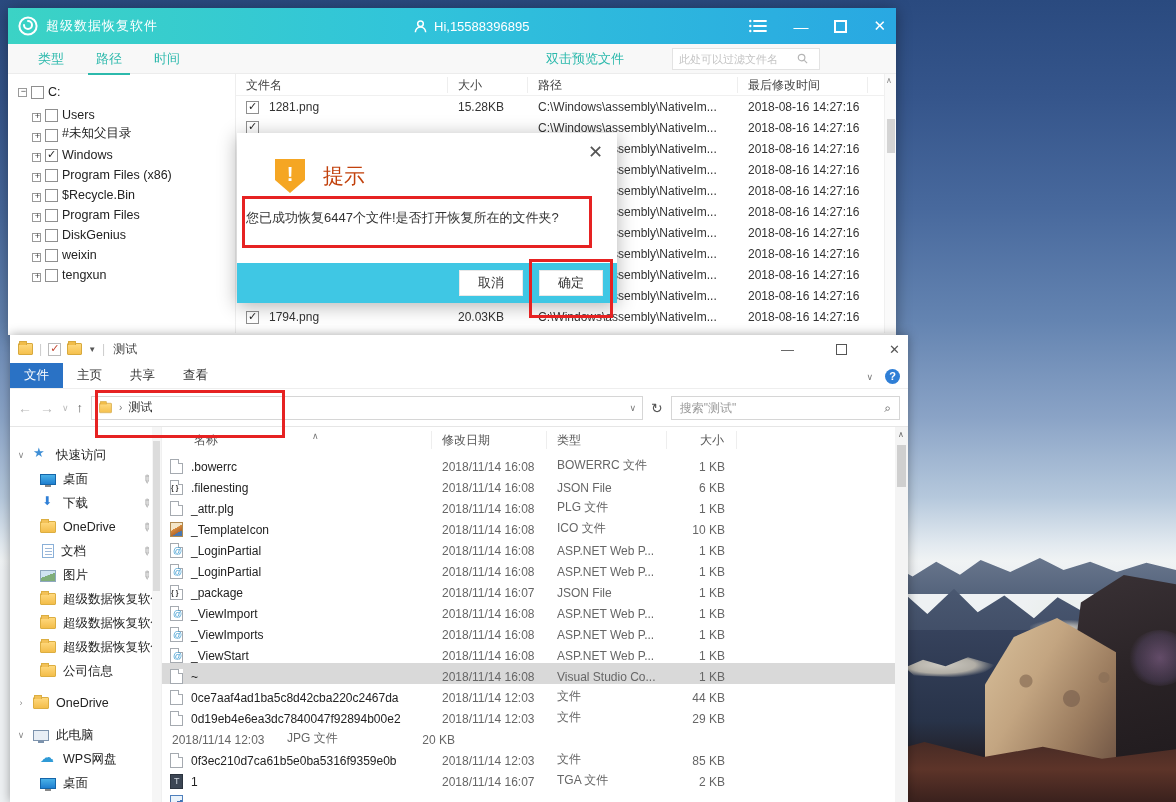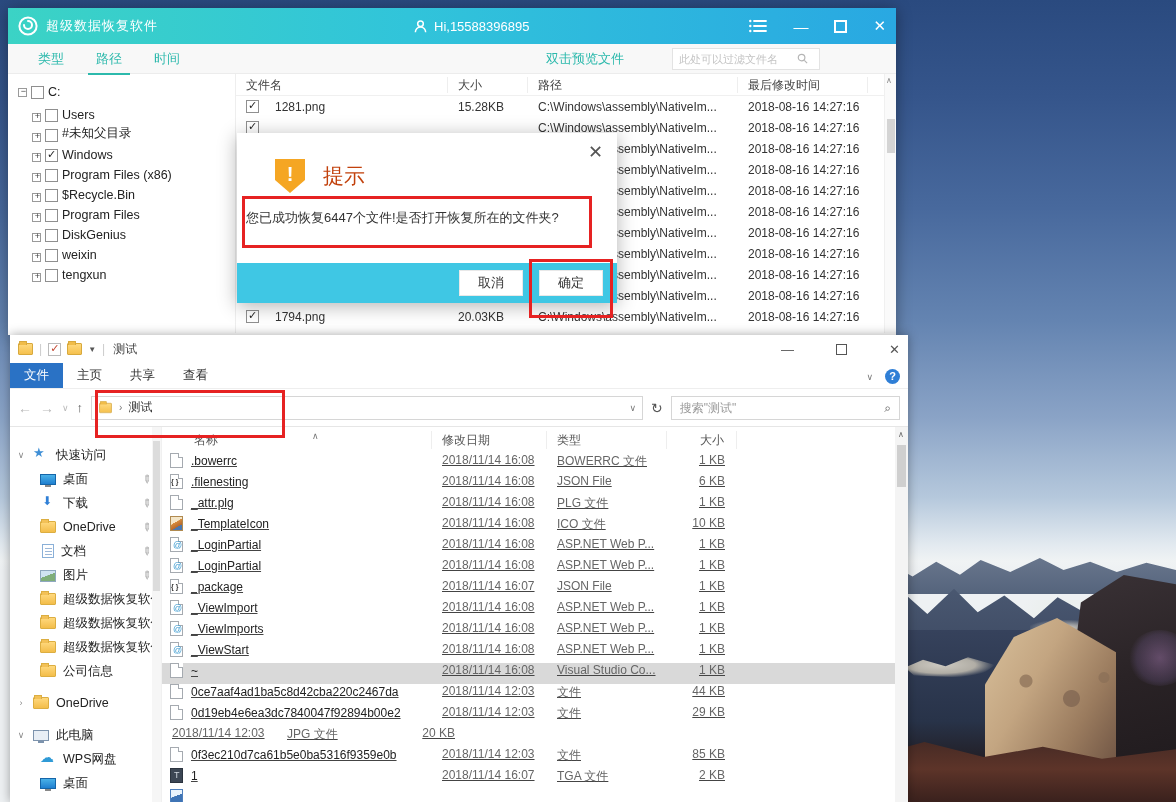--- a/index.html
+++ b/index.html
@@ -76,21 +76,21 @@
   .tw[data-expand="minus"]::before { content:"−"; }
   .cb { width:13px; height:13px; border:1px solid #8f8f8f; background:#fff; position:relative; flex:none; }
   .cb[data-checked="true"]::before { content:"✓"; position:absolute; left:1px; top:-2px;
     font-size:11px; color:#222; font-weight:bold; }
   .rc-list { flex:1; position:relative; font-size:12px; }
   .rc-lhead { display:flex; height:22px; align-items:center; color:#444;
     border-bottom:1px solid #f0f0f0; }
   .rc-lhead span { border-right:1px solid #eee; padding-left:10px; height:16px; line-height:16px; }
   .rc-c1 { width:212px; } .rc-c2 { width:80px; } .rc-c3 { width:210px; } .rc-c4 { width:130px; }
   .rc-row { display:flex; height:21px; align-items:center; color:#333; }
-  .rc-row .rc-c1 { display:flex; align-items:center; gap:6px; padding-left:10px; }
+  .rc-row .rc-c1 { display:flex; align-items:flex-end; padding-left:10px; }
   .rc-row span { padding-left:10px; white-space:nowrap; overflow:hidden; }
   .rc-row .rc-c1 { padding-left:10px; }
   .rc-scroll { width:12px; background:#fafafa; border-left:1px solid #f0f0f0; position:relative; }
   .rc-scroll .up { position:absolute; top:2px; left:1px; font-size:8px; color:#888; }
   .rc-thumb { position:absolute; left:2px; top:45px; width:8px; height:34px; background:#d4d4d4; }
 
   
   #dialog { position:absolute; left:237px; top:133px; width:380px; height:170px; background:#fff;
     box-shadow:0 3px 18px rgba(0,0,0,.30); z-index:30; }
   .dlg-close { position:absolute; right:14px; top:8px; font-size:18px; color:#555; }
@@ -174,21 +174,21 @@
   .sic[data-icon="computer-icon"]::after { content:""; position:absolute; left:4px; bottom:-3px; width:6px; height:2px; background:#7d93ad; }
   .sic[data-icon="cloud-icon"]::before { content:"☁"; color:#2f9ad6; position:absolute; top:-3px; font-size:14px; }
   .side-scroll { position:absolute; right:0; top:0; bottom:0; width:9px; background:#f6f6f6; }
   .side-thumb { position:absolute; right:1px; top:14px; width:7px; height:150px; background:#dcdcdc; }
   .ex-main { flex:1; position:relative; font-size:12px; overflow:hidden; }
   .ex-head { display:flex; height:26px; align-items:center; color:#555; position:relative; }
   .ex-head span { border-right:1px solid #eee; height:18px; line-height:18px; padding-left:10px; }
   .eh-sort { position:absolute; left:140px; top:0; color:#777; font-size:9px; border:0 !important; }
   .ec1 { width:270px; padding-left:32px !important; } .ec2 { width:115px; } .ec3 { width:120px; }
   .ec4 { width:70px; text-align:right; padding-right:12px; }
-  .ex-row { display:flex; height:21px; align-items:flex-start; color:#444;text-decoration:underline; }
+  .ex-row { display:flex; height:21px; align-items:flex-end; color:#444; }
   .ex-row[data-state="selected"] { background:#d9d9d9; }
   .ex-row .ec1 { display:flex; gap:8px; align-items:center; padding-left:8px !important;
     white-space:nowrap; overflow:hidden; color:#222; }
   .ex-row .ec2,.ex-row .ec3 { color:#666; white-space:nowrap; overflow:hidden; padding-left:10px; }
   .ex-row .ec4 { color:#666; }
   .fic { width:13px; height:15px; flex:none; position:relative; background:#fff; border:1px solid #a5aab0; }
   .fic::before { content:""; position:absolute; right:-1px; top:-1px; width:4px; height:4px;
     background:#fff; border-left:1px solid #a5aab0; border-bottom:1px solid #a5aab0; }
   .fic[data-icon="json-file-icon"]::after { content:"{ }"; position:absolute; left:0px; top:3px; font-size:7px; color:#333; font-weight:bold; }
   .fic[data-icon="razor-file-icon"]::after { content:"@"; position:absolute; left:2px; top:2px; font-size:9px; color:#3a9ad0; }

